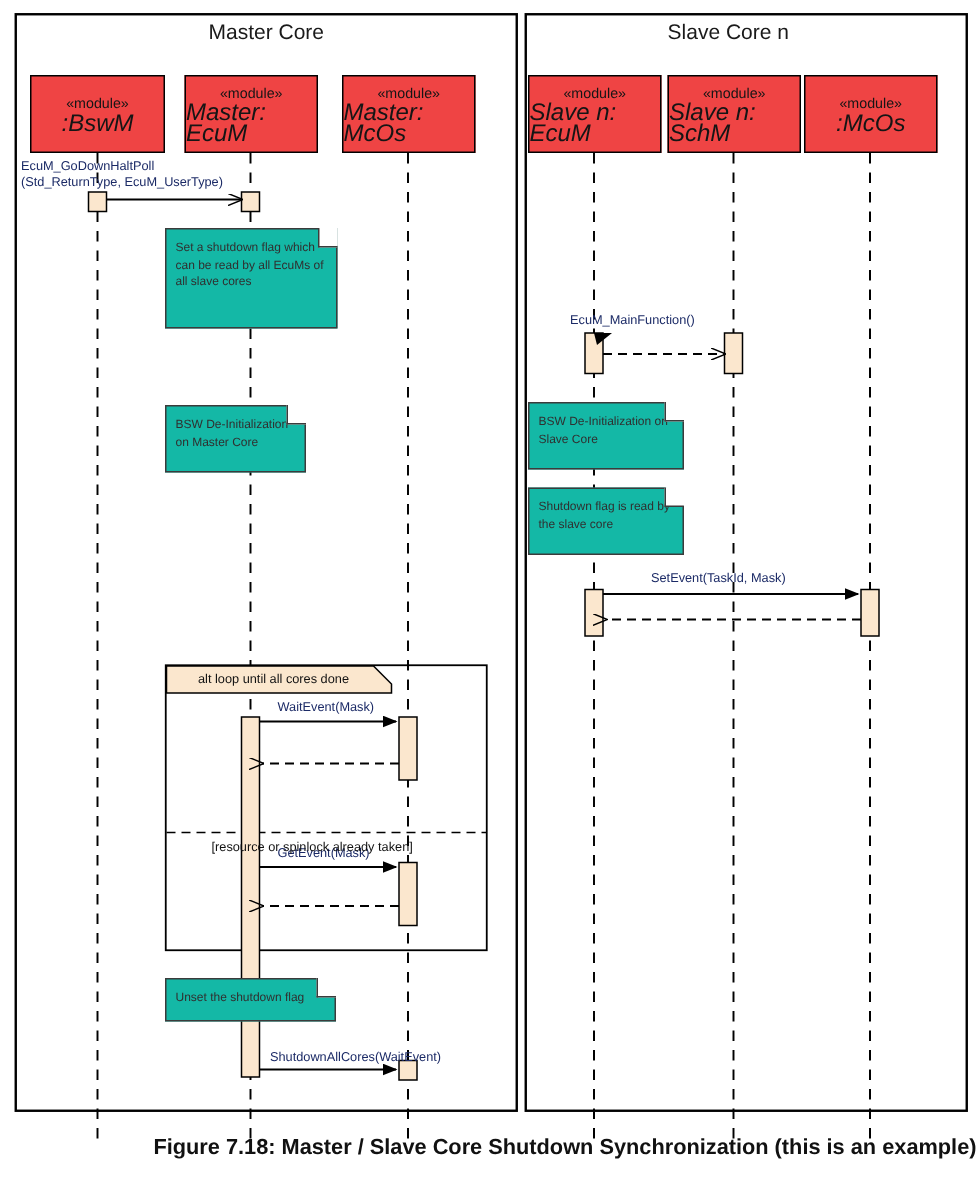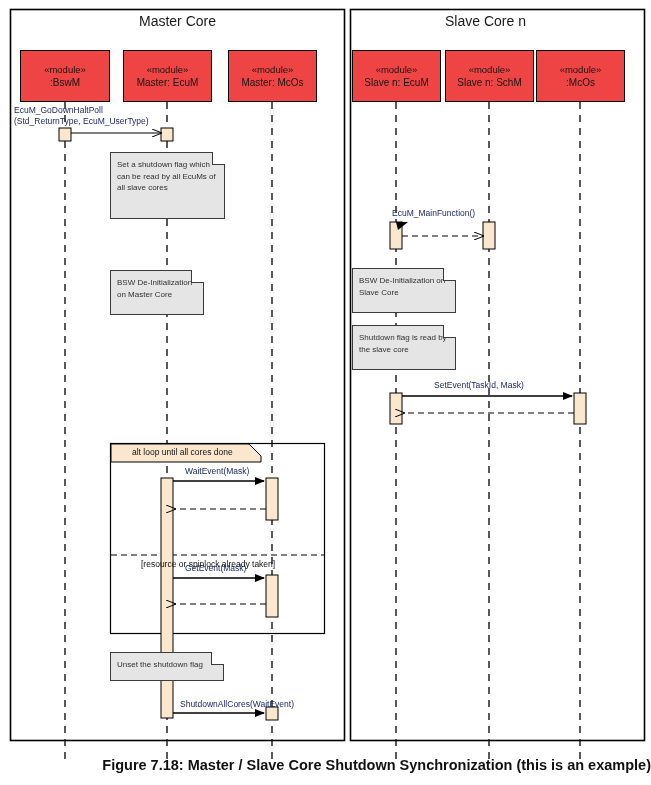--- a/index.html
+++ b/index.html
@@ -46,28 +46,29 @@
     flex-direction: column;
     align-items: center;
     justify-content: center;
   }
   .module-stereo {
     font-size: 9.5px;
     color: #151515;
     line-height: 13px;
   }
   .module-name {
-    font-size: 10px;
+    font-size: 16px;
     color: #151515;
     line-height: 14px;
+    font-style: italic;
   }
   
   .note {
     position: absolute;
-    background: #e5e5e5;
+    background: #14b8a6;
     box-sizing: border-box;
     border: 1px solid #3b3b3b;
     font-size: 8px;
     color: #303030;
     line-height: 11.5px;
     padding: 6px 5px 4px 6px;
   }
   .note-fold {
     position: absolute;
     right: -1px;
@@ -211,21 +212,21 @@
   </div>
 
   <div class="module-box" style="left:536px; top:50px; width:89px; height:52px;">
     <div class="module-stereo">«module»</div>
     <div class="module-name">:McOs</div>
   </div>
 
   <div class="msg-label" style="left:14px; top:105px;">EcuM_GoDownHaltPoll</div>
   <div class="msg-label" style="left:14px; top:116px;text-align:center;">(Std_ReturnType, EcuM_UserType)</div>
 
-  <div class="msg-label" style="left:392px; top:208px;">EcuM_MainFunction()</div>
+  <div class="msg-label" style="left:380px; top:208px;">EcuM_MainFunction()</div>
 
   <div class="msg-label" style="left:434px; top:380px;">SetEvent(TaskId, Mask)</div>
 
   <div class="msg-label" style="left:185px; top:466px;">WaitEvent(Mask)</div>
 
   <div class="msg-label" style="left:185px; top:563px;">GetEvent(Mask)</div>
 
   <div class="msg-label" style="left:180px; top:699px;">ShutdownAllCores(WaitEvent)</div>
 
   <div class="alt-label" style="left:116px; top:447px;margin-left:16px;">alt loop until all cores done</div>

